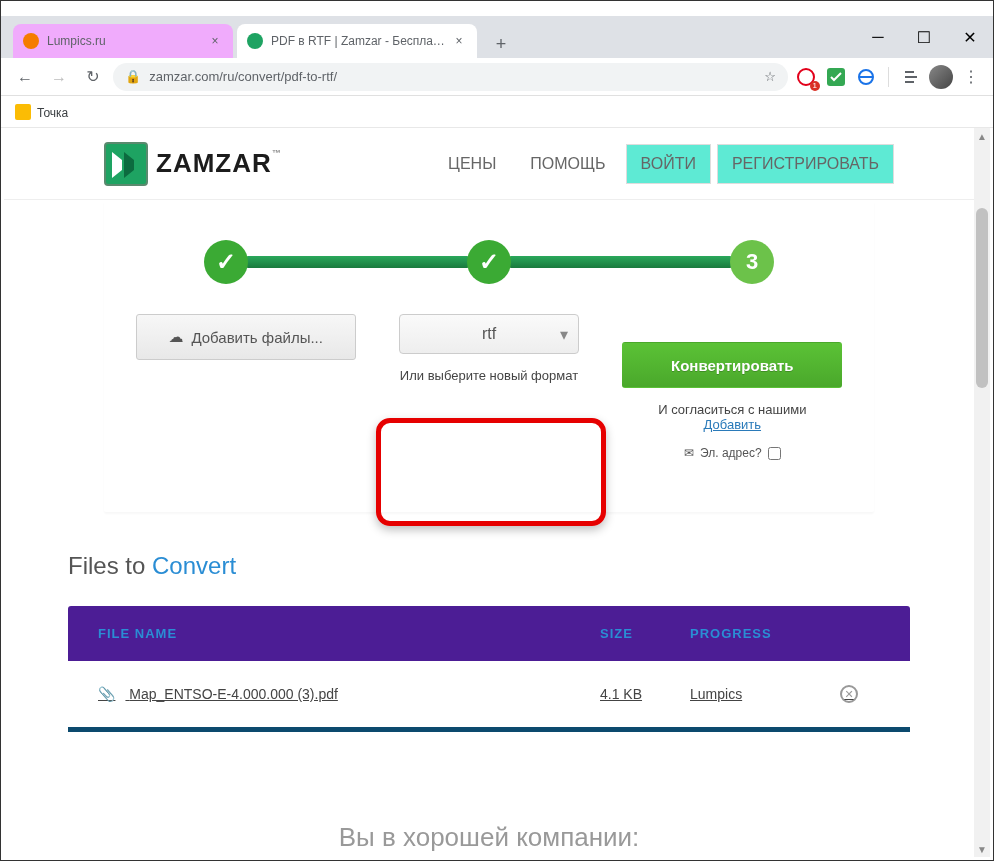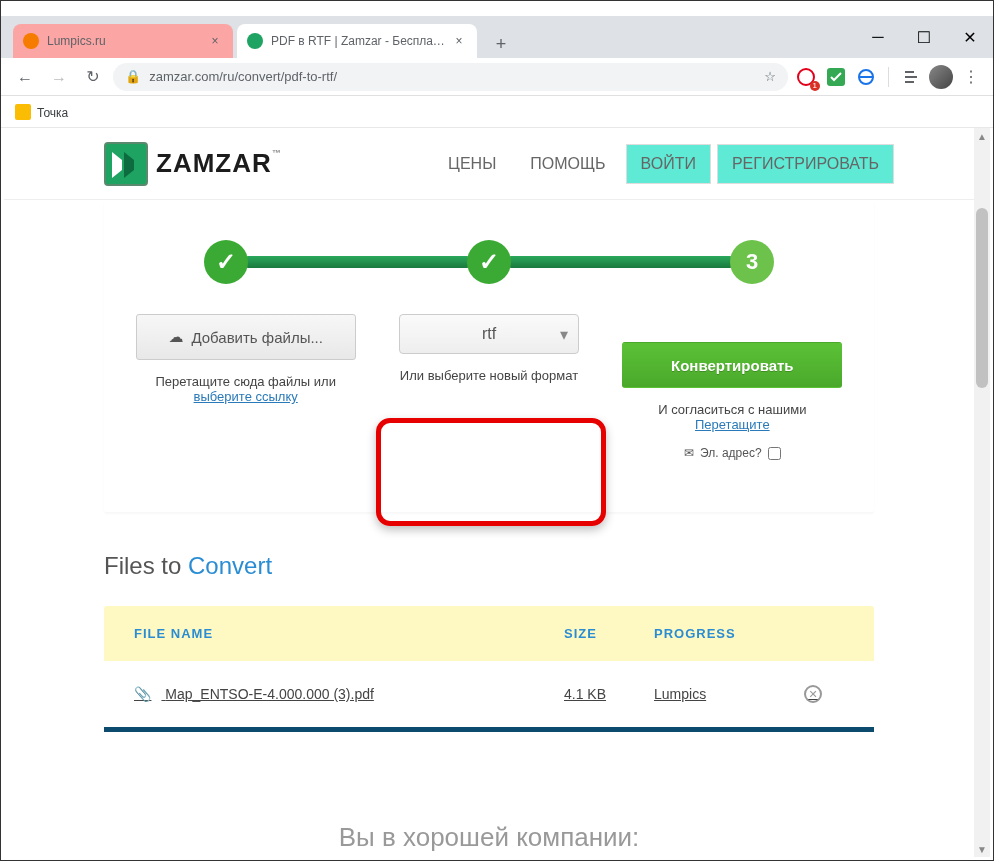--- a/index.html
+++ b/index.html
@@ -1,21 +1,21 @@
 <!DOCTYPE html>
 <html><head>
 <meta charset="utf-8">
 <style>
 * { margin: 0; padding: 0; box-sizing: border-box; font-family: Arial, sans-serif; }
 body { background: #fff; width: 994px; height: 861px; overflow: hidden; position: relative; border: 1px solid #333; }
 
 
 .window-titlebar { height: 15px; background: #fff; }
 .tabs-bar { height: 42px; background: #dee1e6; display: flex; align-items: flex-end; padding-left: 12px; position: relative; }
-.tab { height: 34px; background: #fca5a5; border-radius: 8px 8px 0 0; display: flex; align-items: center; padding: 0 10px; margin-right: 4px; min-width: 220px; max-width: 240px; font-size: 12px; color: #5f6368; position: relative; }
+.tab { height: 34px; background: #f0abfc; border-radius: 8px 8px 0 0; display: flex; align-items: center; padding: 0 10px; margin-right: 4px; min-width: 220px; max-width: 240px; font-size: 12px; color: #5f6368; position: relative; }
 .tab.active { background: #fff; }
 .tab-favicon { width: 16px; height: 16px; margin-right: 8px; border-radius: 50%; flex-shrink: 0; }
 .tab-title { flex: 1; overflow: hidden; white-space: nowrap; text-overflow: ellipsis; }
 .tab-close { width: 16px; height: 16px; display: flex; align-items: center; justify-content: center; color: #5f6368; margin-left: 6px; cursor: pointer; }
 .tab-add { width: 28px; height: 28px; display: flex; align-items: center; justify-content: center; color: #5f6368; margin-left: 6px; cursor: pointer; font-size: 18px; }
 .window-controls { position: absolute; right: 0; top: 0; display: flex; height: 42px; }
 .window-btn { width: 46px; display: flex; align-items: center; justify-content: center; color: #000; }
 
 .addr-bar { height: 38px; background: #fff; display: flex; align-items: center; padding: 0 10px; border-bottom: 1px solid #e0e0e0; gap: 6px; }
 .nav-btn { width: 28px; height: 28px; display: flex; align-items: center; justify-content: center; color: #5f6368; border-radius: 50%; }
@@ -68,25 +68,25 @@
 .btn-green { background: linear-gradient(#5bc236,#4aa82b); color: #fff; text-shadow: 0 1px rgba(0,0,0,.2); font-weight:bold;margin-top:28px;}
 .select { width: 180px; height: 40px; background: linear-gradient(#fafafa,#eeeeee); border:1px solid #ccc; border-radius:4px; display:flex; align-items:center; justify-content:center; color:#555; position:relative;}
 .select::after{content:"▾"; position:absolute; right:10px; color:#888;}
 .highlight-box { position:absolute; border:5px solid #e60000; border-radius:14px; width:230px; height:108px; left:372px; top:290px; box-shadow: 0 4px 10px rgba(0,0,0,.25); pointer-events:none;}
 .subtext { font-size: 13px; color: #444; margin-top: 14px; text-align:center;}
 .link { color: #2a7ab9; text-decoration: underline; }
 .email-row { font-size:12px; color:#555; margin-top:14px; display:flex; align-items:center; gap:6px;}
 .email-row input{width:13px;height:13px;}
 
 
-.files-section { margin: 30px 100px 0; }
+.files-section { margin: 30px 64px 0; }
 .files-title { font-size: 24px; color: #555; }
 .files-title .accent { color: #2a8dd4; }
 .files-table { margin-top: 26px;  }
-.files-head { background: #fef9c3; display: flex; padding: 20px 30px; font-size: 13px; letter-spacing: 1px; font-weight: bold; color: #2a8dd4; border-radius:3px 3px 0 0;}
+.files-head { background: #4c1d95; display: flex; padding: 20px 30px; font-size: 13px; letter-spacing: 1px; font-weight: bold; color: #2a8dd4; border-radius:3px 3px 0 0;}
 .col-name { flex: 1.8; }
 .col-size { width: 90px; }
 .col-prog { width: 150px; }
 .col-del { width: 40px; }
 .files-row { display: flex; padding: 24px 30px; font-size: 14px; color: #444; align-items: center; border-bottom:5px solid #0c4a6e;text-decoration:underline;}
 .clip-icon { color: #888; margin-right: 10px; }
 .del-icon { width:18px; height:18px; border:2px solid #999; border-radius:50%; display:flex; align-items:center; justify-content:center; font-size:11px; color:#999;}
 
 .company-line { text-align:center; font-size:26px; color:#999; margin-top:90px; font-weight:300;}
 </style>
@@ -183,38 +183,34 @@
         <div class="step-circle num">3</div>
         <div style="width:60px"></div>
       </div>
 
       <div class="actions">
         <div class="col">
           <div class="btn btn-gray">
             <span>☁</span>
             <span>Добавить файлы...</span>
           </div>
-          <div class="subtext">
-            <span>Перетащите сюда файлы или</span><br>
-            <a class="link">выберите ссылку</a>
-          </div>
         </div>
         <div class="col">
           <div class="select">
             <span>rtf</span>
           </div>
           <div class="subtext">Или выберите новый формат</div>
         </div>
         <div class="col">
           <div class="btn btn-green">
             <span>Конвертировать</span>
           </div>
           <div class="subtext">
             <span>И согласиться с нашими</span><br>
-            <a class="link">Перетащите</a>
+            <a class="link">Добавить</a>
           </div>
           <div class="email-row">
             <span>✉</span>
             <span>Эл. адрес?</span>
             <input type="checkbox" style="">
           </div>
         </div>
       </div>
     </div>
 

